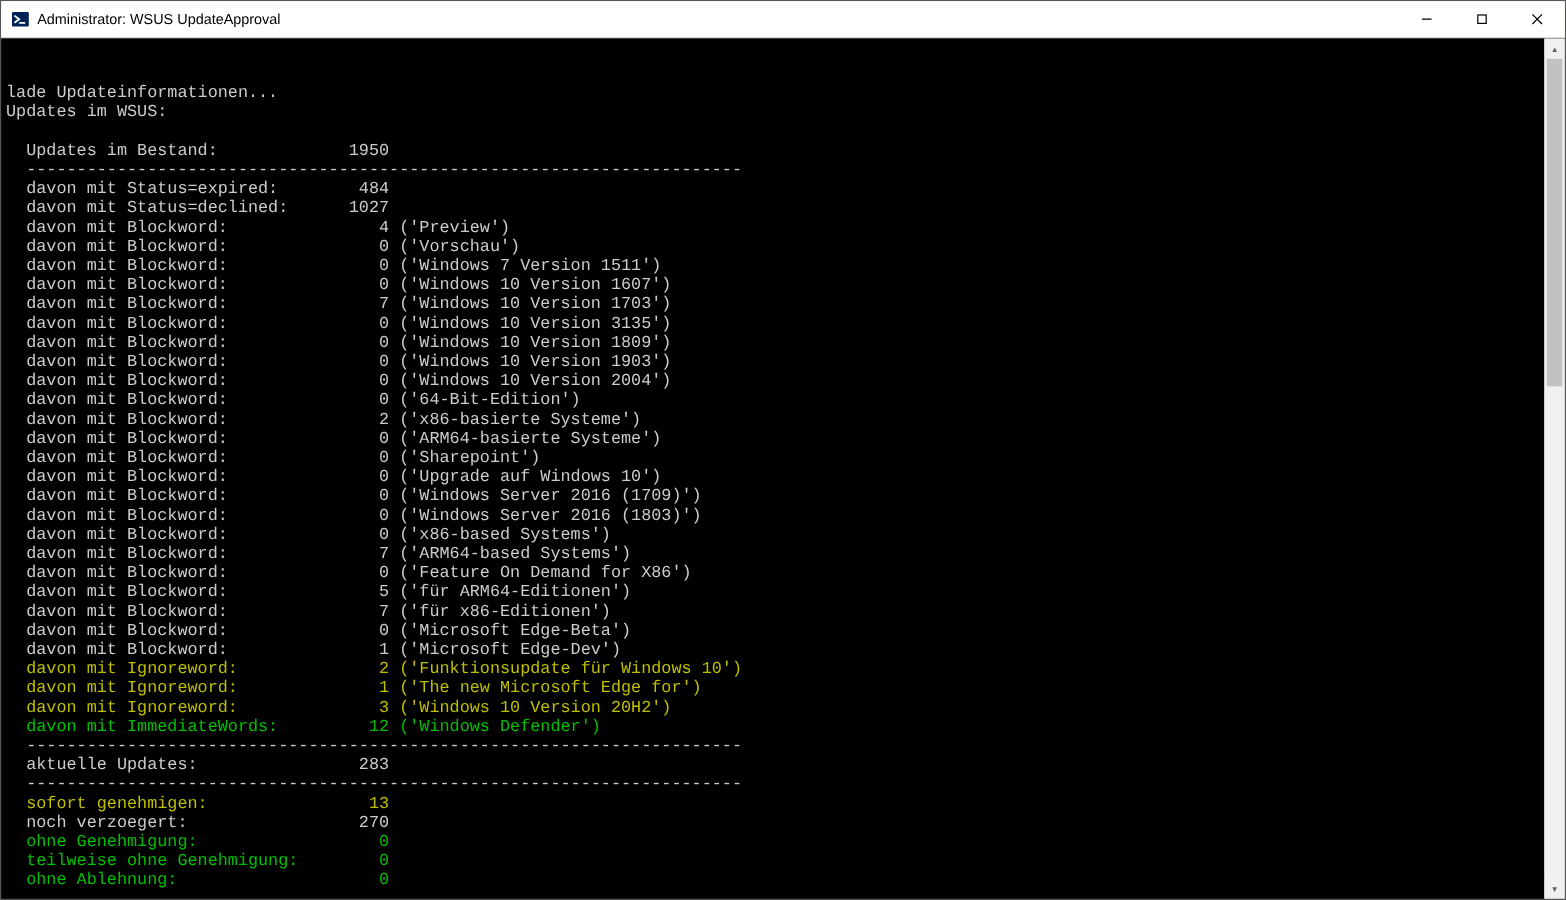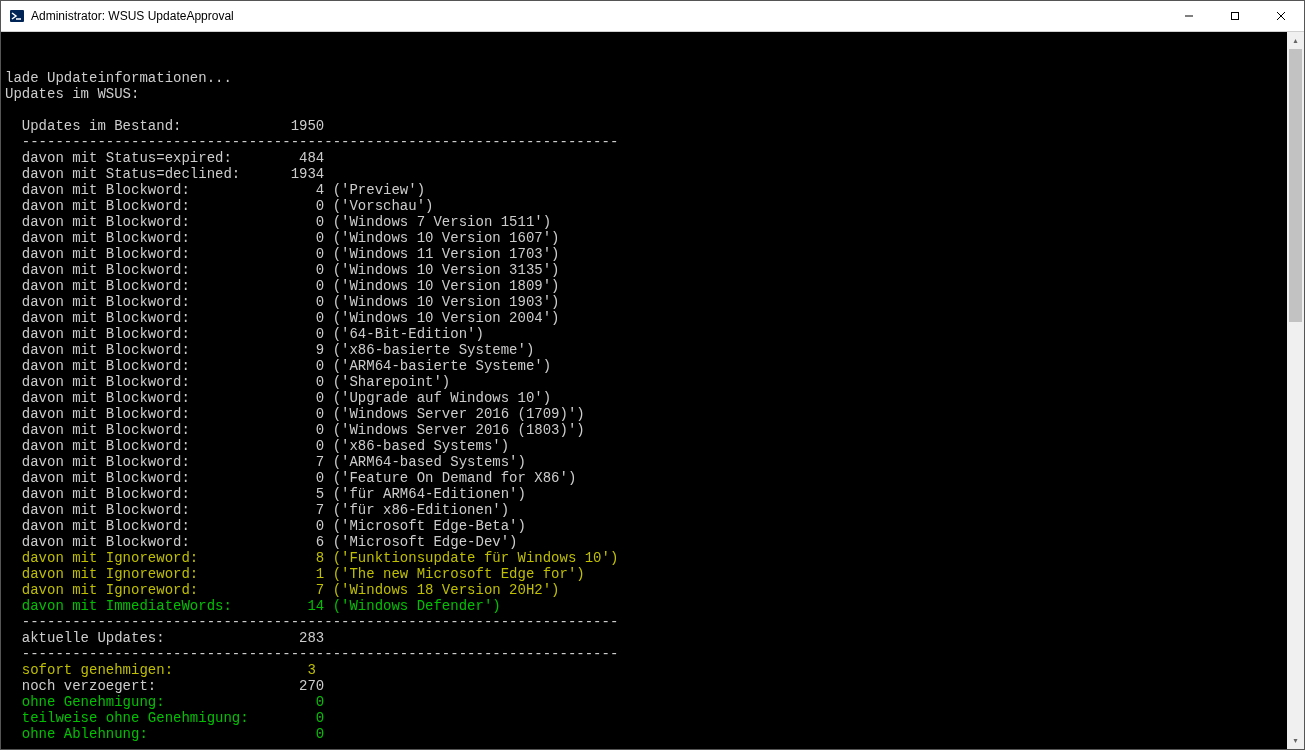--- a/index.html
+++ b/index.html
@@ -52,52 +52,52 @@
   </div>
   <div class="client">
     <div class="console" id="console">
 
 <span class="white">lade Updateinformationen...</span>
 <span class="white">Updates im WSUS:</span>
 
 <span class="white">  Updates im Bestand:             1950</span>
 <span class="white">  -----------------------------------------------------------------------</span>
 <span class="white">  davon mit Status=expired:        484</span>
-<span class="white">  davon mit Status=declined:      1934</span>
+<span class="white">  davon mit Status=declined:      1027</span>
 <span class="white">  davon mit Blockword:               4 ('Preview')</span>
 <span class="white">  davon mit Blockword:               0 ('Vorschau')</span>
 <span class="white">  davon mit Blockword:               0 ('Windows 7 Version 1511')</span>
 <span class="white">  davon mit Blockword:               0 ('Windows 10 Version 1607')</span>
-<span class="white">  davon mit Blockword:               0 ('Windows 11 Version 1703')</span>
+<span class="white">  davon mit Blockword:               7 ('Windows 10 Version 1703')</span>
 <span class="white">  davon mit Blockword:               0 ('Windows 10 Version 3135')</span>
 <span class="white">  davon mit Blockword:               0 ('Windows 10 Version 1809')</span>
 <span class="white">  davon mit Blockword:               0 ('Windows 10 Version 1903')</span>
 <span class="white">  davon mit Blockword:               0 ('Windows 10 Version 2004')</span>
 <span class="white">  davon mit Blockword:               0 ('64-Bit-Edition')</span>
-<span class="white">  davon mit Blockword:               9 ('x86-basierte Systeme')</span>
+<span class="white">  davon mit Blockword:               2 ('x86-basierte Systeme')</span>
 <span class="white">  davon mit Blockword:               0 ('ARM64-basierte Systeme')</span>
 <span class="white">  davon mit Blockword:               0 ('Sharepoint')</span>
 <span class="white">  davon mit Blockword:               0 ('Upgrade auf Windows 10')</span>
 <span class="white">  davon mit Blockword:               0 ('Windows Server 2016 (1709)')</span>
 <span class="white">  davon mit Blockword:               0 ('Windows Server 2016 (1803)')</span>
 <span class="white">  davon mit Blockword:               0 ('x86-based Systems')</span>
 <span class="white">  davon mit Blockword:               7 ('ARM64-based Systems')</span>
 <span class="white">  davon mit Blockword:               0 ('Feature On Demand for X86')</span>
 <span class="white">  davon mit Blockword:               5 ('für ARM64-Editionen')</span>
 <span class="white">  davon mit Blockword:               7 ('für x86-Editionen')</span>
 <span class="white">  davon mit Blockword:               0 ('Microsoft Edge-Beta')</span>
-<span class="white">  davon mit Blockword:               6 ('Microsoft Edge-Dev')</span>
-<span class="yellow">  davon mit Ignoreword:              8 ('Funktionsupdate für Windows 10')</span>
+<span class="white">  davon mit Blockword:               1 ('Microsoft Edge-Dev')</span>
+<span class="yellow">  davon mit Ignoreword:              2 ('Funktionsupdate für Windows 10')</span>
 <span class="yellow">  davon mit Ignoreword:              1 ('The new Microsoft Edge for')</span>
-<span class="yellow">  davon mit Ignoreword:              7 ('Windows 18 Version 20H2')</span>
-<span class="green">  davon mit ImmediateWords:         14 ('Windows Defender')</span>
+<span class="yellow">  davon mit Ignoreword:              3 ('Windows 10 Version 20H2')</span>
+<span class="green">  davon mit ImmediateWords:         12 ('Windows Defender')</span>
 <span class="white">  -----------------------------------------------------------------------</span>
 <span class="white">  aktuelle Updates:                283</span>
 <span class="white">  -----------------------------------------------------------------------</span>
-<span class="yellow">  sofort genehmigen:                3</span>
+<span class="yellow">  sofort genehmigen:                13</span>
 <span class="white">  noch verzoegert:                 270</span>
 <span class="green">  ohne Genehmigung:                  0</span>
 <span class="green">  teilweise ohne Genehmigung:        0</span>
 <span class="green">  ohne Ablehnung:                    0</span></div>
     <div class="scrollbar">
       <div class="sb-btn">▴</div>
       <div class="sb-track">
         <div class="sb-thumb"></div>
       </div>
       <div class="sb-btn">▾</div>

